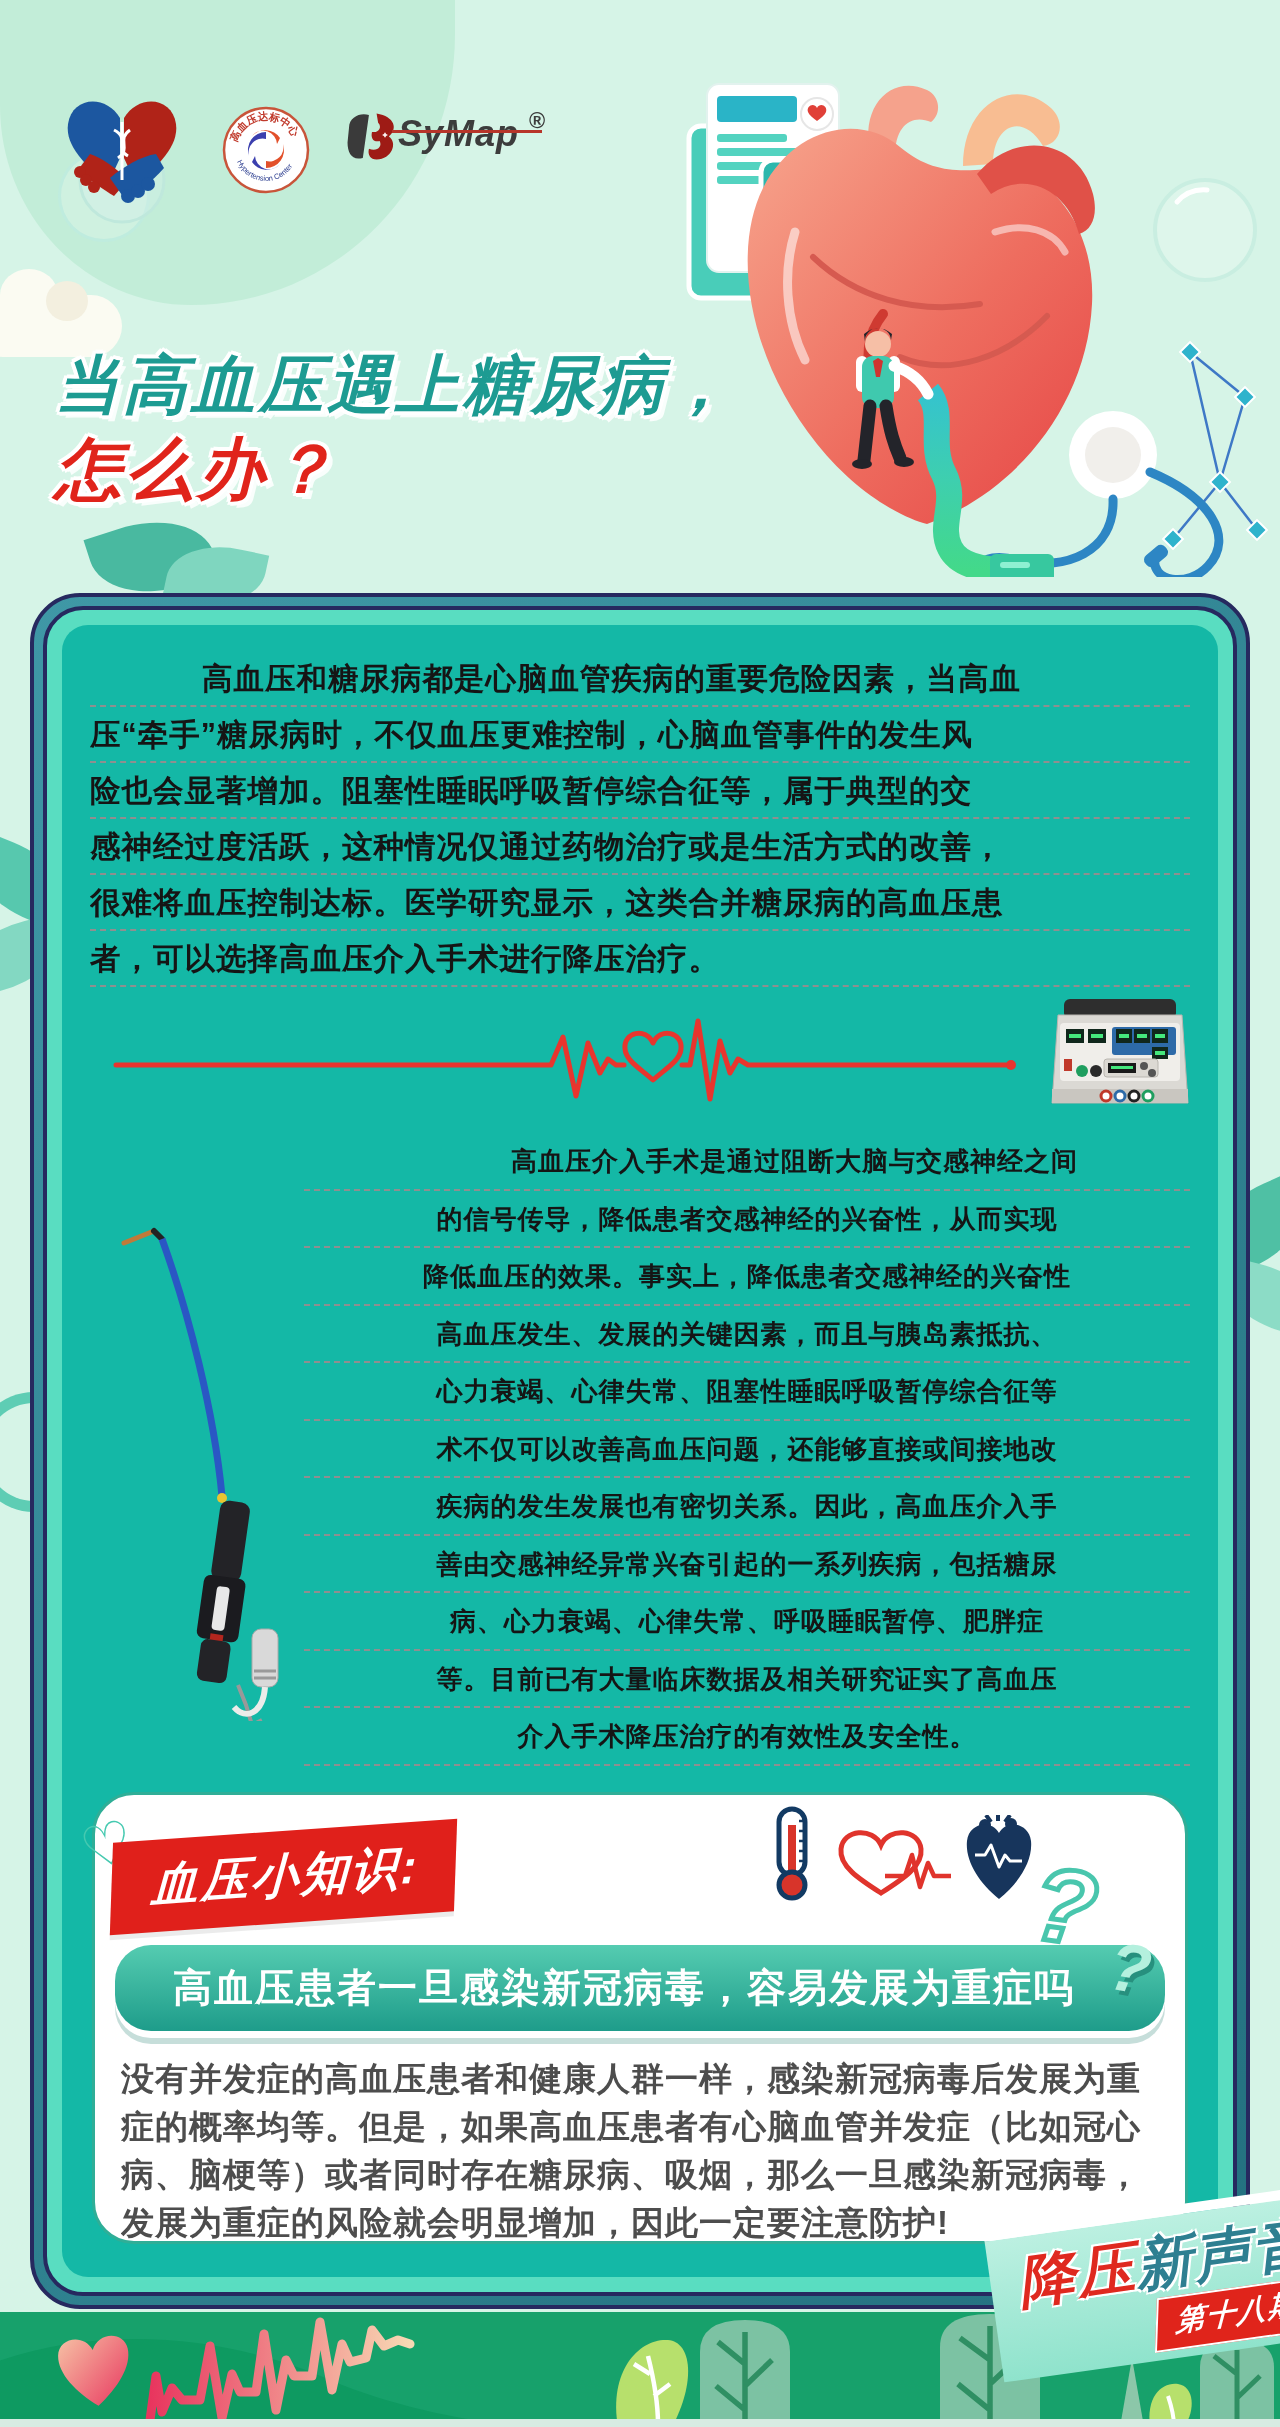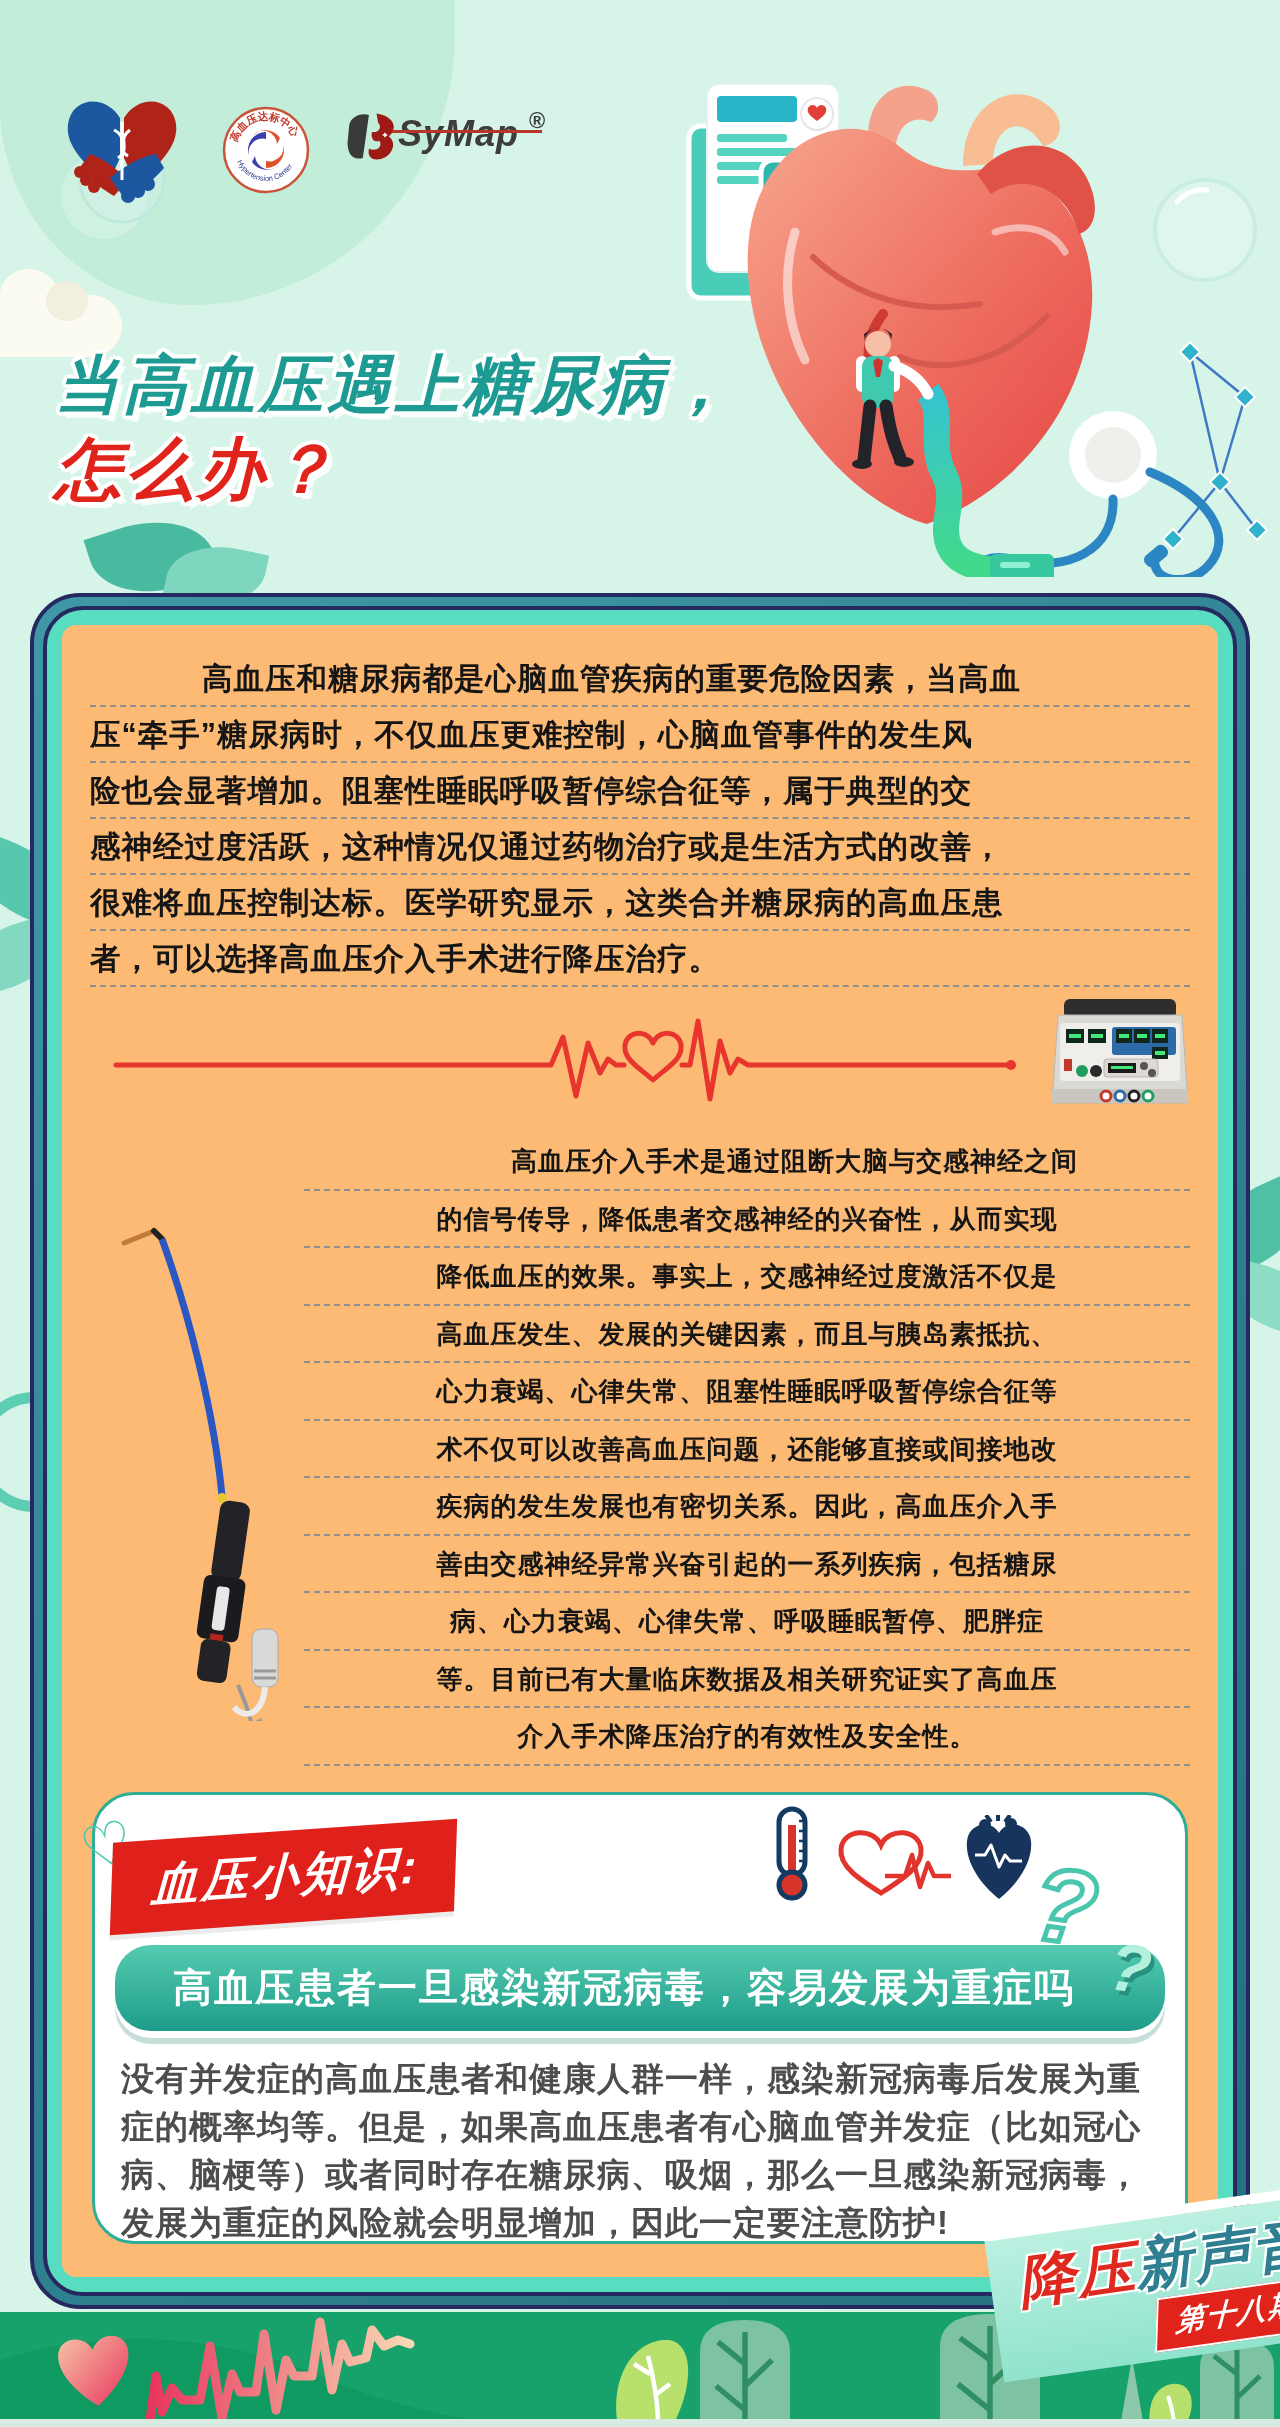--- a/index.html
+++ b/index.html
@@ -54,21 +54,21 @@
   .title-2 { top:424px; font-size:67px; color:#e0241b; }
 
   .hero { position:absolute; left:645px; top:52px; width:635px; height:525px; z-index:1; }
 
   
   .card { position:absolute; left:30px; top:593px; width:1220px; height:1716px; z-index:2;
     background:linear-gradient(135deg,#3f98a6,#23707f); border:4px solid #26295f;
     border-radius:50px; padding:9px; }
   .card-mid { width:100%; height:100%; background:#59ddc1; border:4px solid #26295f;
     border-radius:40px; padding:15px; }
-  .card-inner { width:100%; height:100%; background:#fdba74; border-radius:14px;
+  .card-inner { width:100%; height:100%; background:#14b8a6; border-radius:26px;
     padding:26px 20px 0 20px; position:relative; }
 
   .ruled .rl { height:56px; line-height:55px; border-bottom:2.5px dashed #8f8f8f;
     font-size:30.5px; font-weight:700; color:#151515; letter-spacing:1px;
     white-space:nowrap; overflow:hidden; }
   .intro { margin:0 8px; }
   .intro .rl:first-child { text-indent:112px; }
 
   .ecg-divider { position:relative; height:146px; }
   .ecg-svg { position:absolute; left:26px; top:14px; }
@@ -349,21 +349,21 @@
           </g>
           <path d="M142,494 L150,514 l6,20 10,-5" stroke="#999" stroke-width="4" fill="none"></path>
           <rect x="156" y="438" width="26" height="58" rx="9" fill="#d9d9d9" stroke="#aaa"></rect>
           <path d="M158,480 h22 M158,487 h22" stroke="#9a9a9a" stroke-width="3"></path>
           <path d="M169,496 C167,522 150,530 138,516" stroke="#ececea" stroke-width="6" fill="none"></path>
         </svg>
       </div>
       <div class="ruled body-lines">
         <div class="rl">高血压介入手术是通过阻断大脑与交感神经之间</div>
         <div class="rl">的信号传导，降低患者交感神经的兴奋性，从而实现</div>
-        <div class="rl">降低血压的效果。事实上，交感神经过度激活不仅是</div>
+        <div class="rl">降低血压的效果。事实上，降低患者交感神经的兴奋性</div>
         <div class="rl">高血压发生、发展的关键因素，而且与胰岛素抵抗、</div>
         <div class="rl">心力衰竭、心律失常、阻塞性睡眠呼吸暂停综合征等</div>
         <div class="rl">术不仅可以改善高血压问题，还能够直接或间接地改</div>
         <div class="rl">疾病的发生发展也有密切关系。因此，高血压介入手</div>
         <div class="rl">善由交感神经异常兴奋引起的一系列疾病，包括糖尿</div>
         <div class="rl">病、心力衰竭、心律失常、呼吸睡眠暂停、肥胖症</div>
         <div class="rl">等。目前已有大量临床数据及相关研究证实了高血压</div>
         <div class="rl">介入手术降压治疗的有效性及安全性。</div>
       </div>
     </div>

